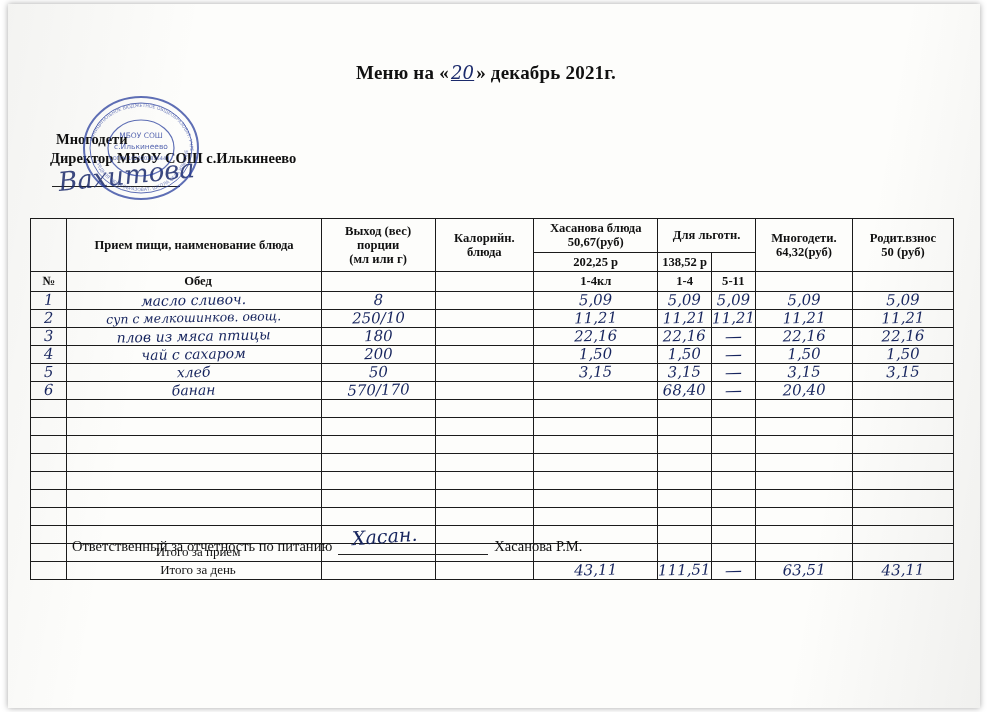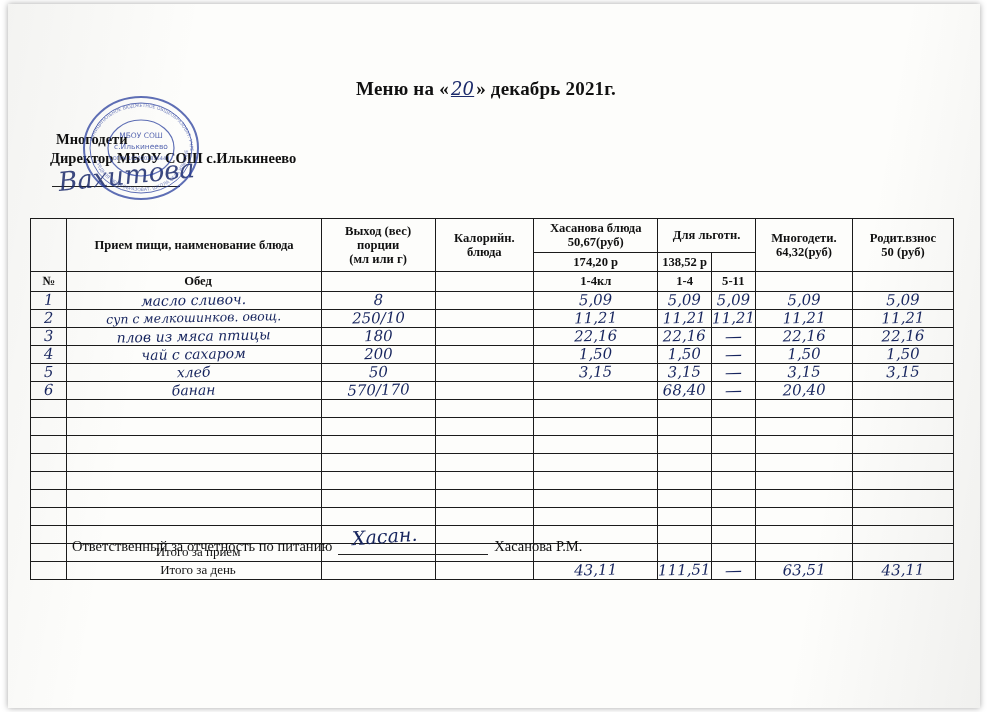--- a/index.html
+++ b/index.html
@@ -29,21 +29,21 @@
   .paper:before {
     content: "";
     position: absolute;
     left: 0; top: 0; right: 0; bottom: 0;
     background: linear-gradient(100deg, rgba(0,0,0,0.04) 0%, rgba(255,255,255,0) 18%, rgba(255,255,255,0) 82%, rgba(0,0,0,0.05) 100%);
     pointer-events: none;
   }
 
   .title {
     position: absolute;
-    top: 78px;
+    top: 62px;
     left: 0;
     width: 972px;
     text-align: center;
     font-size: 19px;
     font-weight: bold;
     letter-spacing: 0.2px;
   }
   .title .handdate {
     font-family: "DejaVu Serif", serif;
     font-style: italic;
@@ -247,21 +247,21 @@
         <th class="mn-col" rowspan="2">
           <div>Многодети.</div>
           <div>64,32(руб)</div>
         </th>
         <th class="rv-col" rowspan="2">
           <div>Родит.взнос</div>
           <div>50 (руб)</div>
         </th>
       </tr>
       <tr>
-        <th class="h-sub">174,20 р</th>
+        <th class="h-sub">202,25 р</th>
         <th class="h-sub">138,52 р</th>
       </tr>
       <tr>
         <th class="numhdr">№</th>
         <th class="obed">Обед</th>
         <th></th>
         <th></th>
         <th class="h-sub">1-4кл</th>
         <th class="h-sub">1-4</th>
         <th class="h-sub">5-11</th>

